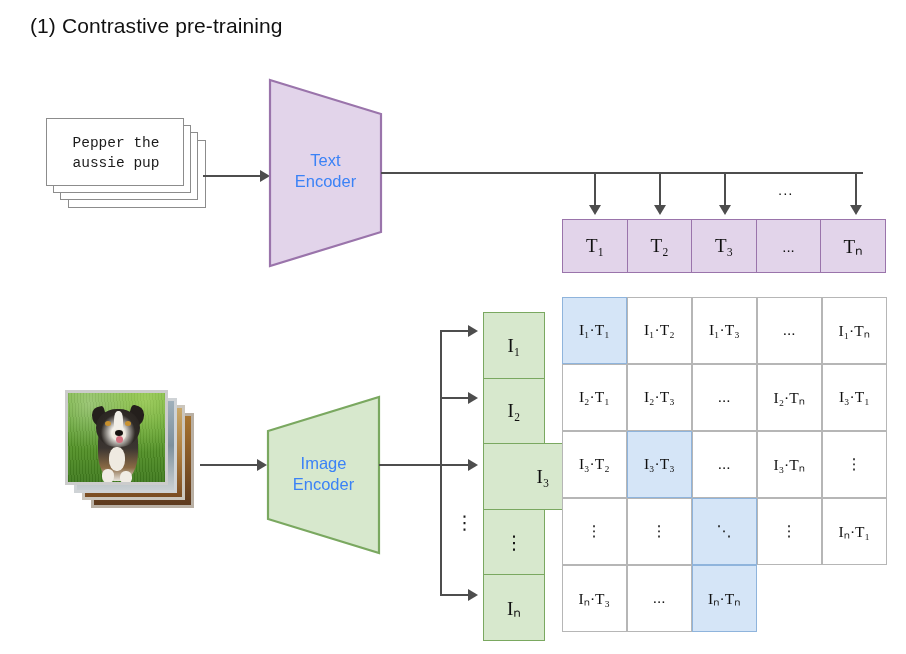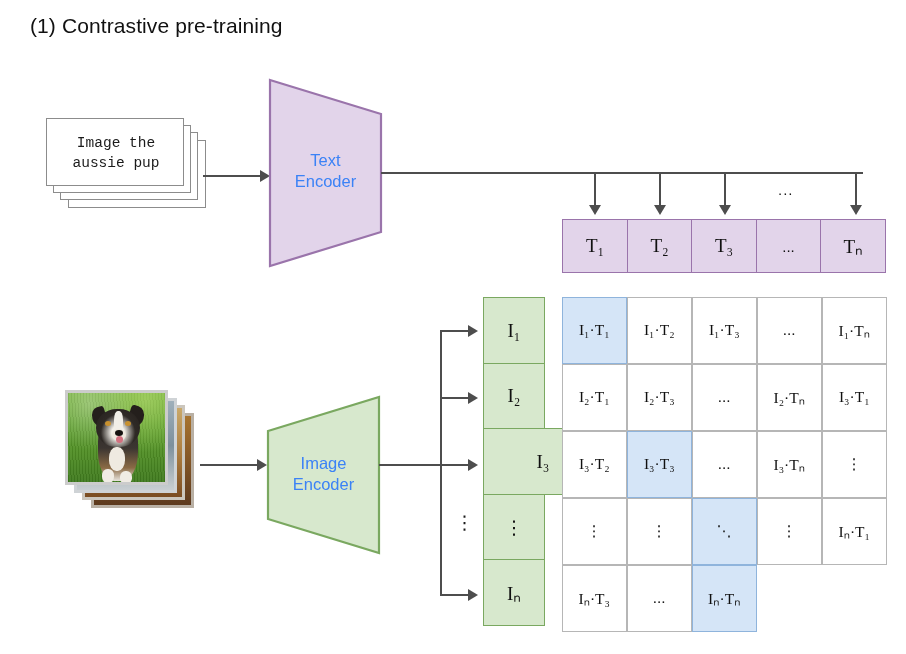--- a/index.html
+++ b/index.html
@@ -197,21 +197,21 @@
 <div id="root">
 
   <div class="title">(1) Contrastive pre-training</div>
 
   <div class="card-stack">
     <div class="card c3"></div>
     <div class="card c2"></div>
     <div class="card c1"></div>
     <div class="card c0">
       <div class="card-text">
-        <span>Image the</span>
+        <span>Pepper the</span>
         <span>aussie pup</span>
       </div>
     </div>
   </div>
 
   <div class="line h" style="left:203px; top:175px; width:62px;"></div>
   <div class="arrowhead right" style="left:260px; top:170px;"></div>
 
   <div class="encoder" style="left:268px; top:78px; width:115px; height:190px;">
     <svg width="115" height="190" viewBox="0 0 115 190">
@@ -300,21 +300,21 @@
   <div class="arrowhead right" style="left:468px; top:392px;"></div>
 
   <div class="line h" style="left:440px; top:464px; width:36px;"></div>
   <div class="arrowhead right" style="left:468px; top:459px;"></div>
 
   <div class="line h" style="left:440px; top:594px; width:36px;"></div>
   <div class="arrowhead right" style="left:468px; top:589px;"></div>
 
   <div class="vdots" style="left:455px; top:513px;">⋮</div>
 
-  <div class="icol" style="left:483px; top:297px;">
+  <div class="icol" style="left:483px; top:312px;">
     <div class="icell" style="width:62px; height:67px;">I₁</div>
     <div class="icell" style="width:62px; height:67px;">I₂</div>
     <div class="icell" style="width:84px; height:67px;padding-left:36px;">I₃</div>
     <div class="icell" style="width:62px; height:67px;">⋮</div>
     <div class="icell" style="width:62px; height:67px;">Iₙ</div>
   </div>
 
   <div class="matrix" id="matrix" style="left:562px; top:297px; grid-template-columns: repeat(5, 65px); grid-template-rows: repeat(5, 67px);">
       <div class="mcell hl">I₁·T₁</div>
       <div class="mcell">I₁·T₂</div>

